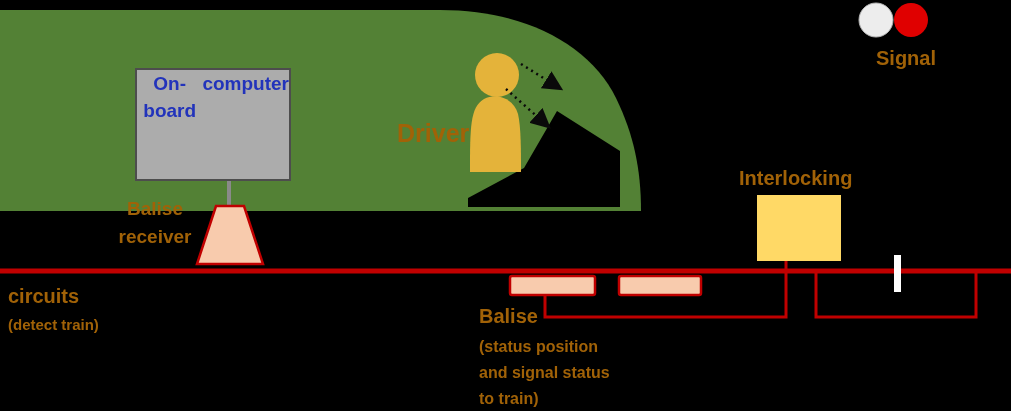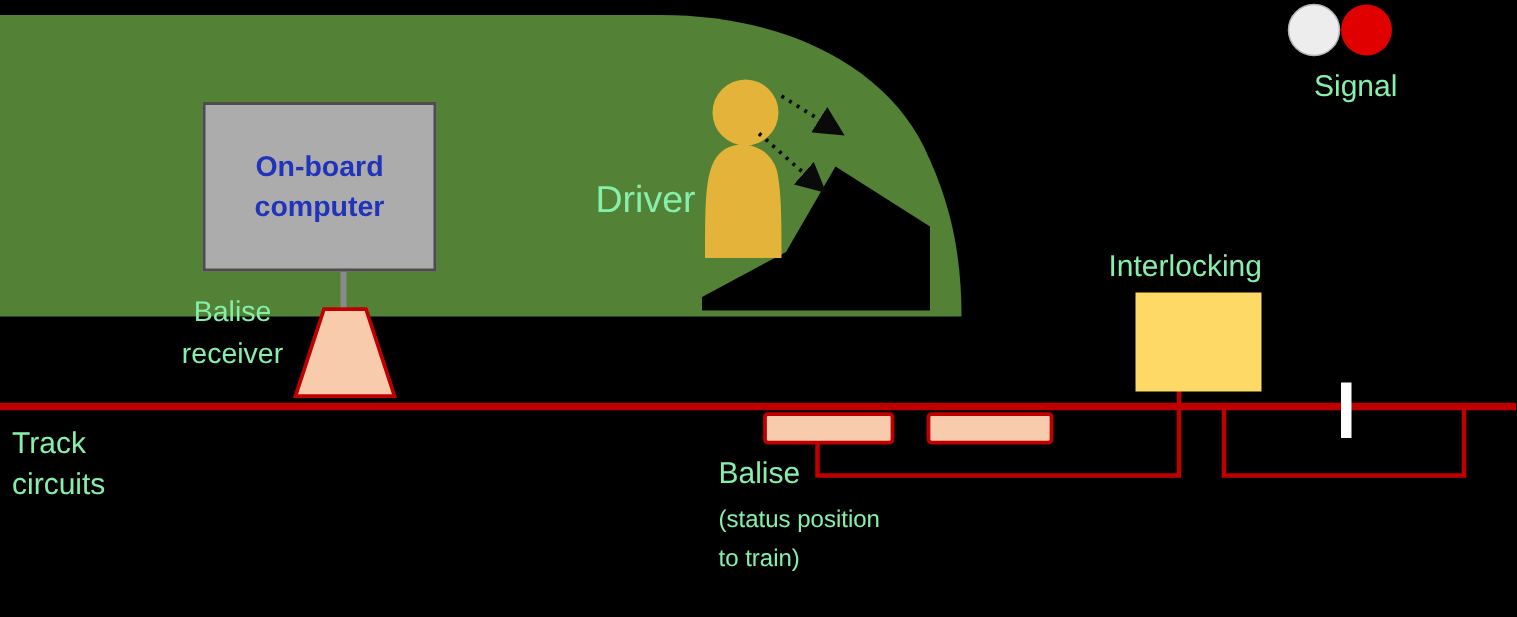--- a/index.html
+++ b/index.html
@@ -15,36 +15,35 @@
     font-family: "Liberation Sans", sans-serif;
     overflow: hidden;
   }
   .canvas svg {
     position: absolute;
     left: 0;
     top: 0;
   }
   .lbl {
     position: absolute;
-    color: #86efac;
-    font-weight: normal;
+    color: #a16207;
+    font-weight: bold;
     white-space: nowrap;
   }
   .obc {
     position: absolute;
     left: 135px;
     top: 68px;
     width: 152px;
     height: 109px;
     background: #ACACAC;
     border: 2px solid #4d4d4d;
     display: flex;
-    flex-direction: column;
+    flex-direction: row;
     justify-content: center;
-    align-items: center;
     text-align: center;
     color: #2233BB;
     font-weight: bold;
     font-size: 19px;
     line-height: 27px;
   }
 </style>
 </head>
 <body>
 
@@ -96,23 +95,24 @@
   <div class="lbl" style="left:876px; top:47px; font-size:20px;">Signal</div>
 
   <div class="lbl" style="left:739px; top:167px; font-size:20px;">Interlocking</div>
 
   <div class="lbl" style="left:105px; top:195px; width:100px; text-align:center; font-size:19px; line-height:28px;">
     <div>Balise</div>
     <div>receiver</div>
   </div>
 
   <div class="lbl" style="left:8px; top:283px; font-size:20px; line-height:27px;">
-    <div>Track</div>
     <div>circuits</div>
+    <div style="font-size:15px; line-height:20px; margin-top:5px;">(detect train)</div>
   </div>
 
   <div class="lbl" style="left:479px; top:303px;">
     <div style="font-size:20px; line-height:27px;">Balise</div>
     <div style="font-size:16px; line-height:26px; margin-top:4px;">(status position</div>
+    <div style="font-size:16px; line-height:26px;">and signal status</div>
     <div style="font-size:16px; line-height:26px;">to train)</div>
   </div>
 
 </div>
 
 </body></html>

